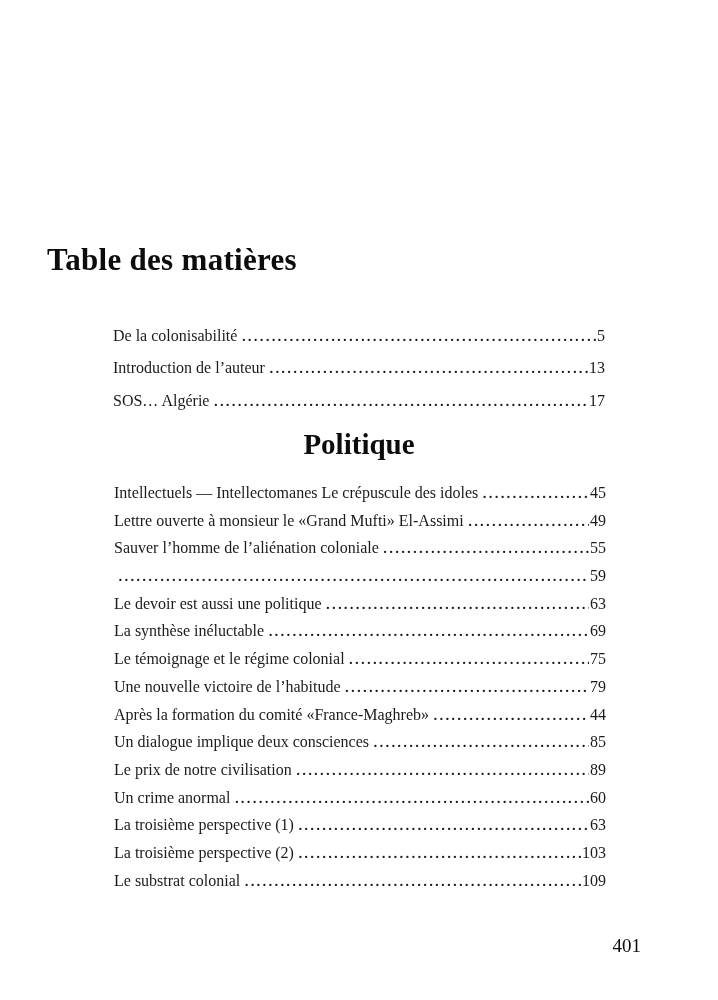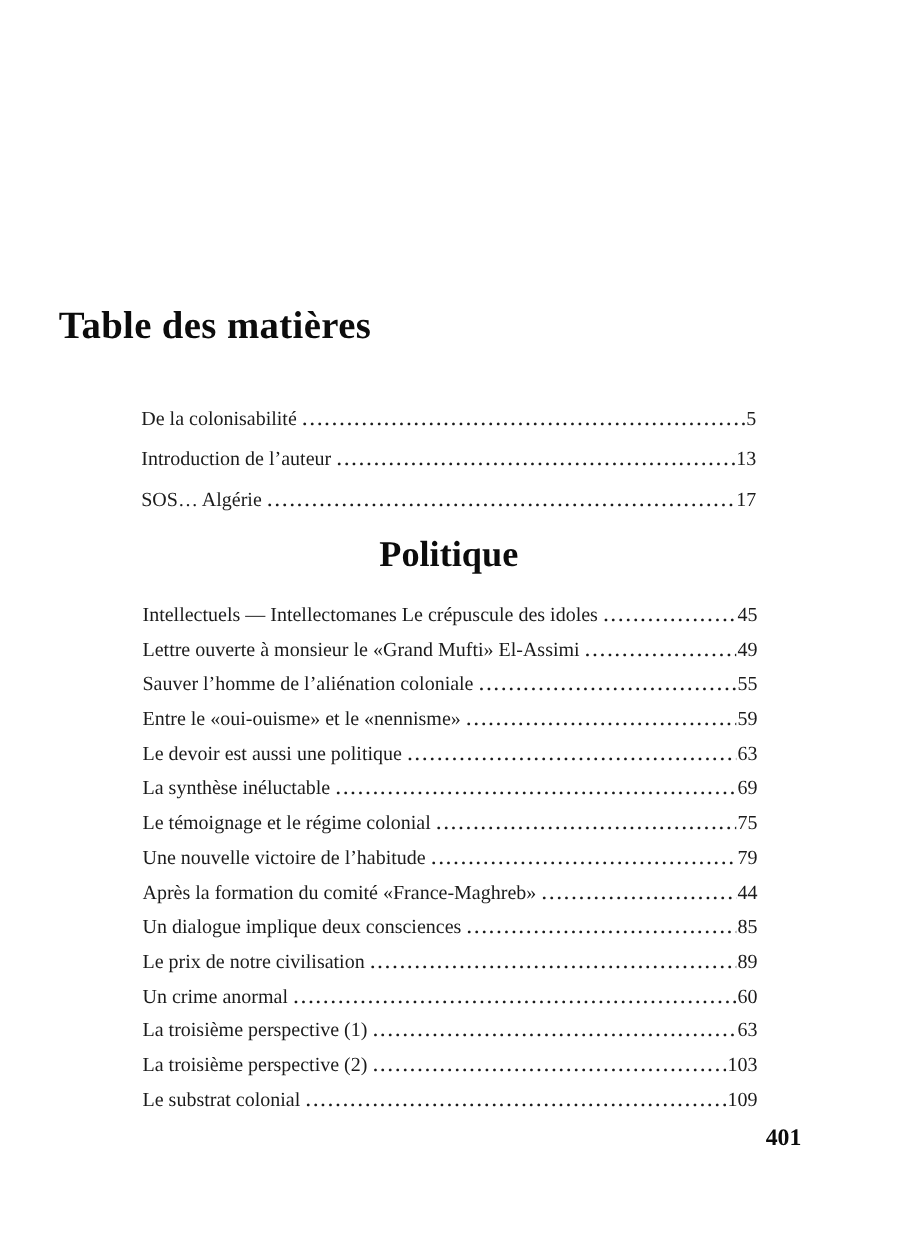--- a/index.html
+++ b/index.html
@@ -73,24 +73,24 @@
       letter-spacing: 1.2px;
       font-size: 19px;
       color: #1b1b1b;
     }
     .toc-page-num {
       flex: 0 0 auto;
       white-space: nowrap;
     }
     .folio {
       position: absolute;
-      top: 900px;
+      top: 935px;
       right: 77px;
       font-size: 19px;
-      font-weight: 700;
+      font-weight: 400;
       color: #0c0c0c;
     }
   </style>
 </head>
 <body>
 
 <div class="page">
 
   <h1 class="book-title">Table des matières</h1>
 
@@ -124,21 +124,20 @@
       <span class="toc-title-text">Lettre ouverte à monsieur le «Grand Mufti» El-Assimi</span>
       <span class="toc-leader"></span>
       <span class="toc-page-num">49</span>
     </div>
     <div class="toc-row">
       <span class="toc-title-text">Sauver l’homme de l’aliénation coloniale</span>
       <span class="toc-leader"></span>
       <span class="toc-page-num">55</span>
     </div>
     <div class="toc-row">
-      <span class="toc-title-text">Entre le «oui-ouisme» et le «nennisme»</span>
       <span class="toc-leader"></span>
       <span class="toc-page-num">59</span>
     </div>
     <div class="toc-row">
       <span class="toc-title-text">Le devoir est aussi une politique</span>
       <span class="toc-leader"></span>
       <span class="toc-page-num">63</span>
     </div>
     <div class="toc-row">
       <span class="toc-title-text">La synthèse inéluctable</span>

